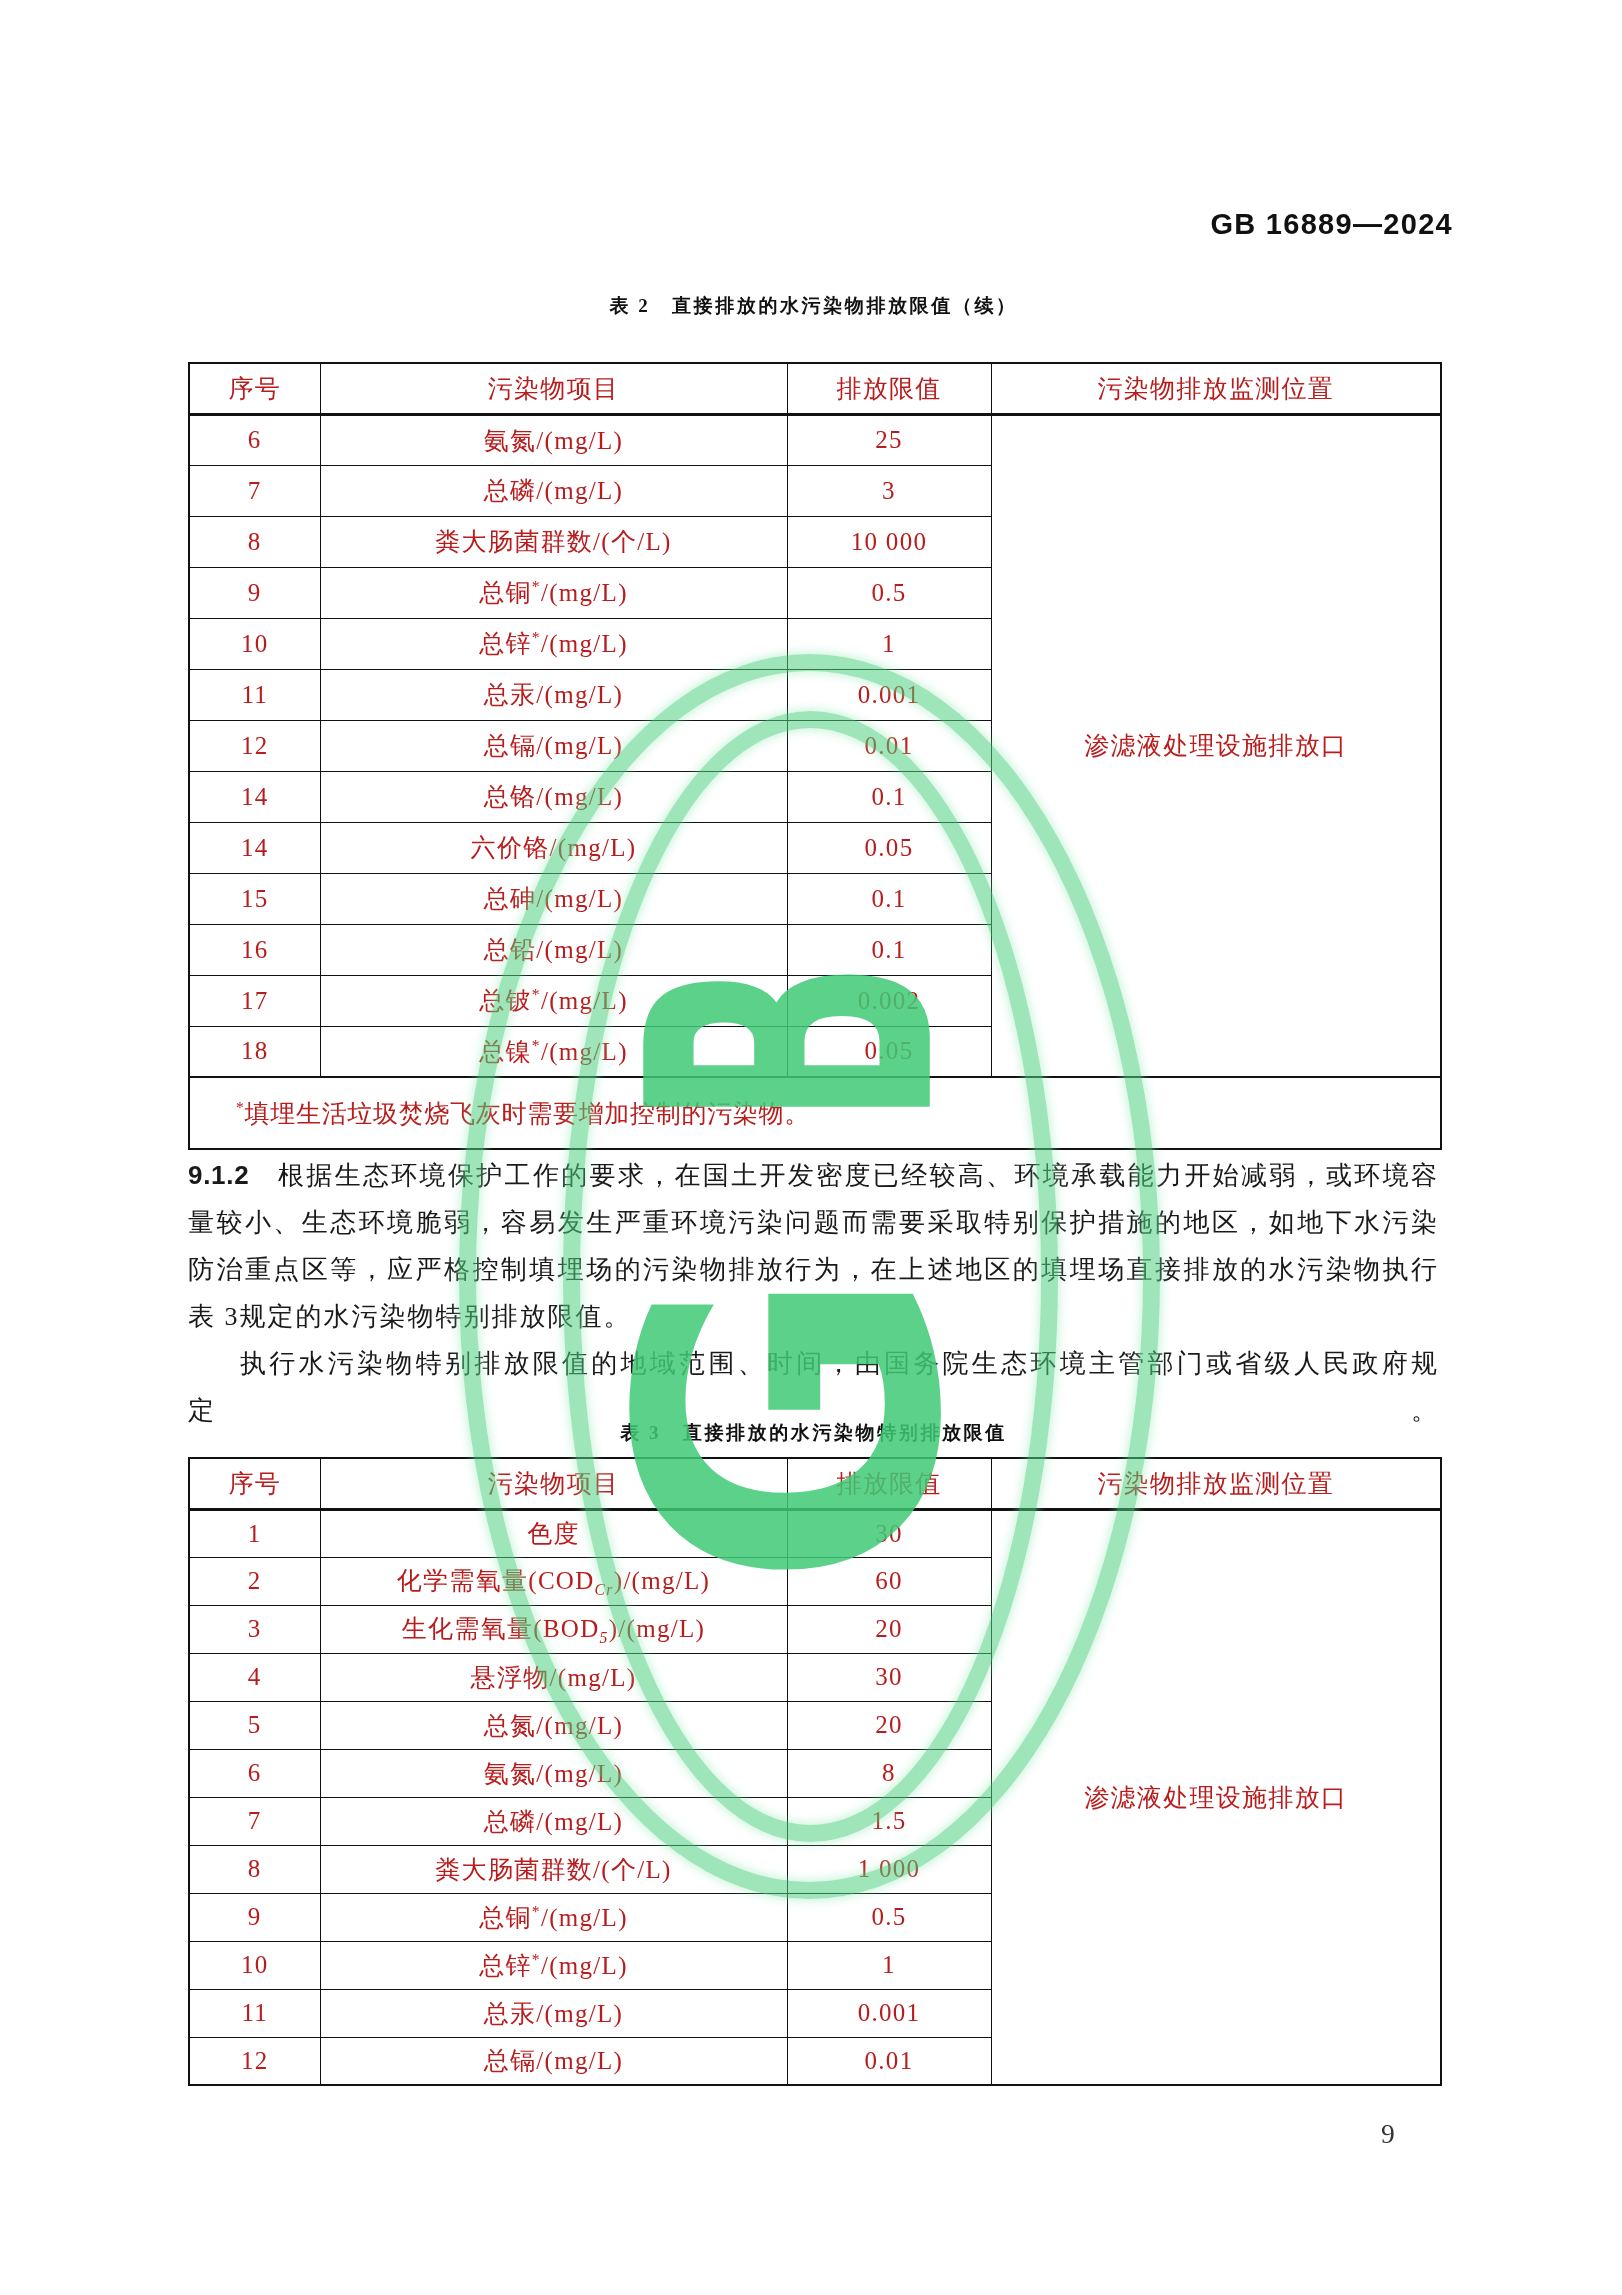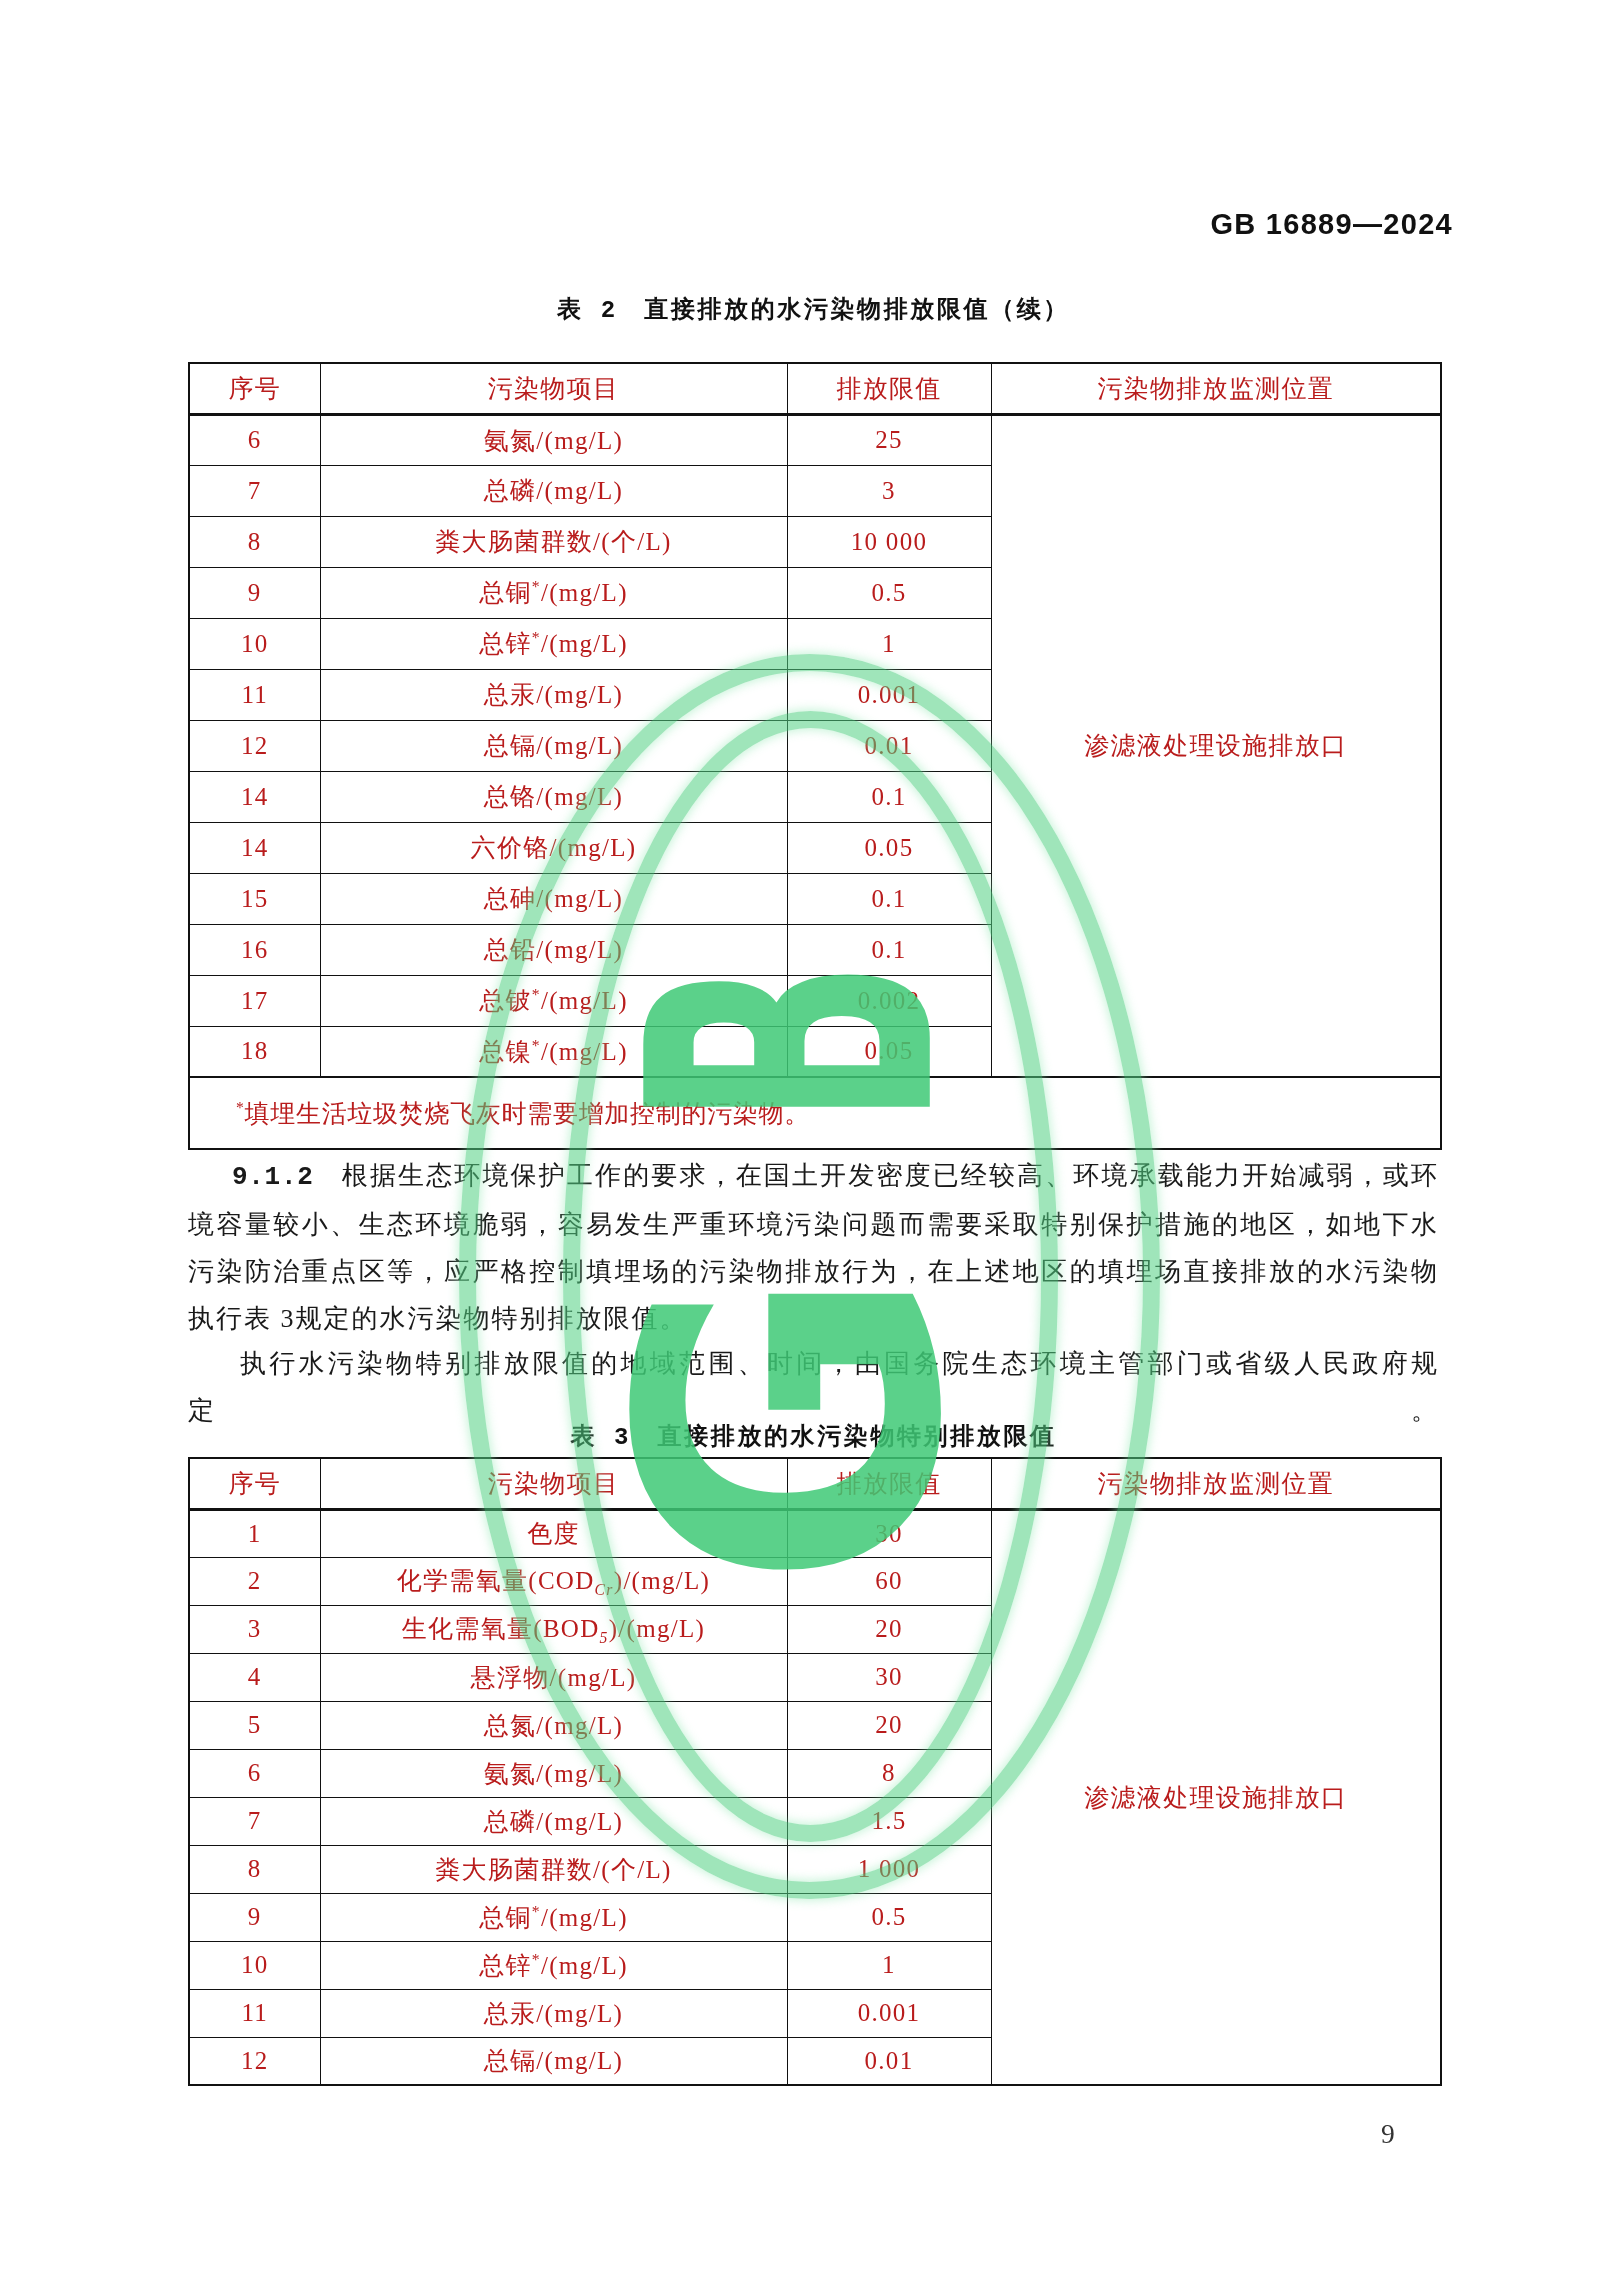--- a/index.html
+++ b/index.html
@@ -9,22 +9,22 @@
   }
   
   .doc-code{
     position:absolute; top:208px; left:202px; width:1251px; text-align:right;
     font-family:"Liberation Sans","DejaVu Sans",sans-serif; font-weight:bold;
     font-size:29px; letter-spacing:1.3px; color:#111;
   }
   
   .tbl-title{
     position:absolute; left:188px; width:1251px; text-align:center;
-    font-family:Liberation Mono, monospace; font-weight:bold;
-    font-size:24px; color:#111; letter-spacing:2.6px;
+    font-family:Liberation Serif, serif; font-weight:bold;
+    font-size:19px; color:#111; letter-spacing:2.6px;
   }
   #title-t2{top:293px;}
   #title-t3{top:1420px;}
   
   table.gbtable{
     position:absolute; left:188px; width:1251px; border-collapse:collapse; table-layout:fixed;
     border:2.6px solid #111; font-size:25px; color:#b91c1c;
   }
   #table2{top:362px;}
   #table3{top:1457px;}
@@ -38,21 +38,21 @@
   #table3 tbody tr{height:48px;}
   #table2 tfoot tr{height:72px;}
   #table2 tfoot td{border-top:2.6px solid #111; text-align:left; padding-left:46px; letter-spacing:0.7px;}
   td.c-loc{letter-spacing:2px;margin-top:10px;}
   sup{font-size:15.7px;} sub{font-size:15.7px;font-style:italic;}
   
   .para{
     position:absolute; left:188px; width:1251px; font-size:26px; line-height:47px;
     letter-spacing:2px; text-align:justify; color:#1a1a1a;
   }
-  .para b{font-family:Liberation Mono, monospace; letter-spacing:0.7px;margin-left:44px;}
+  .para b{font-family:Liberation Sans, sans-serif; letter-spacing:0.7px;}
   #para-912{top:1152px;}
   #para-912-cont{top:1340px; text-indent:2em; text-align-last:justify;}
   
   .page-number{position:absolute; left:1381px; top:2118px; font-size:27.5px; color:#333;}
   
   .watermark{position:absolute; inset:0; pointer-events:none; z-index:50;}
   .wm-ring{position:absolute; border-radius:50%;
     border:17px solid var(--wm-ring, rgba(80,208,130,0.55));
     box-shadow:0 0 9.2px 2px rgba(140,230,175,0.45), inset 0 0 9.2px 2px rgba(140,230,175,0.45);}
   #wm-ring-outer{left:459px; top:654px; width:667px; height:1211px;}

